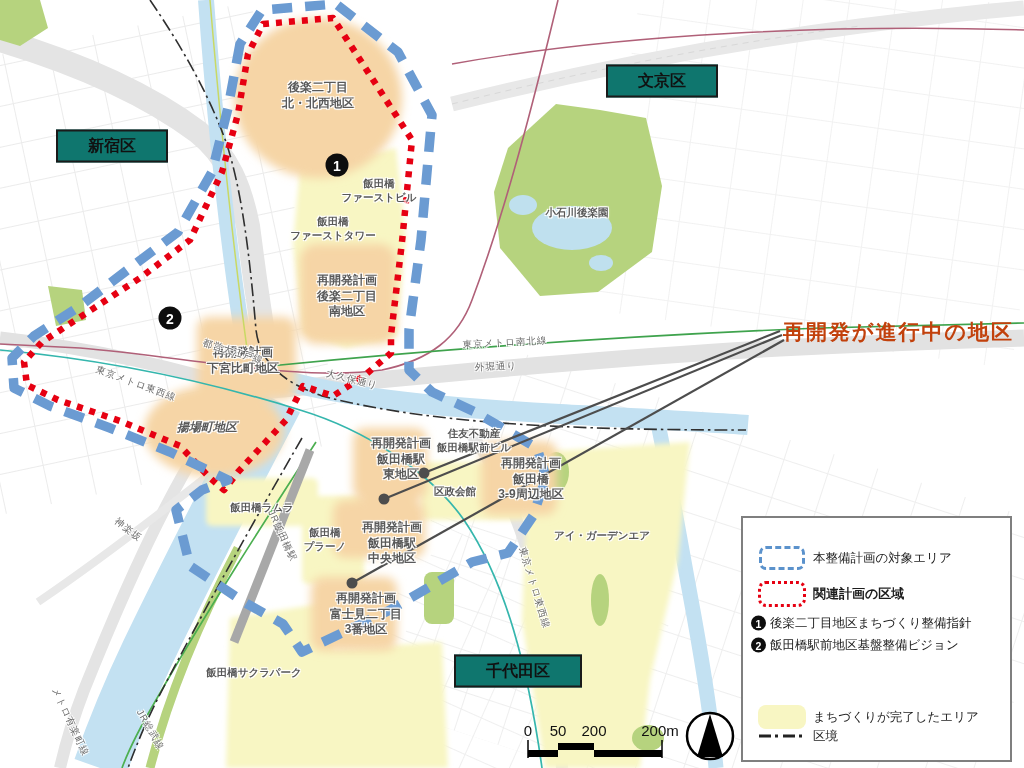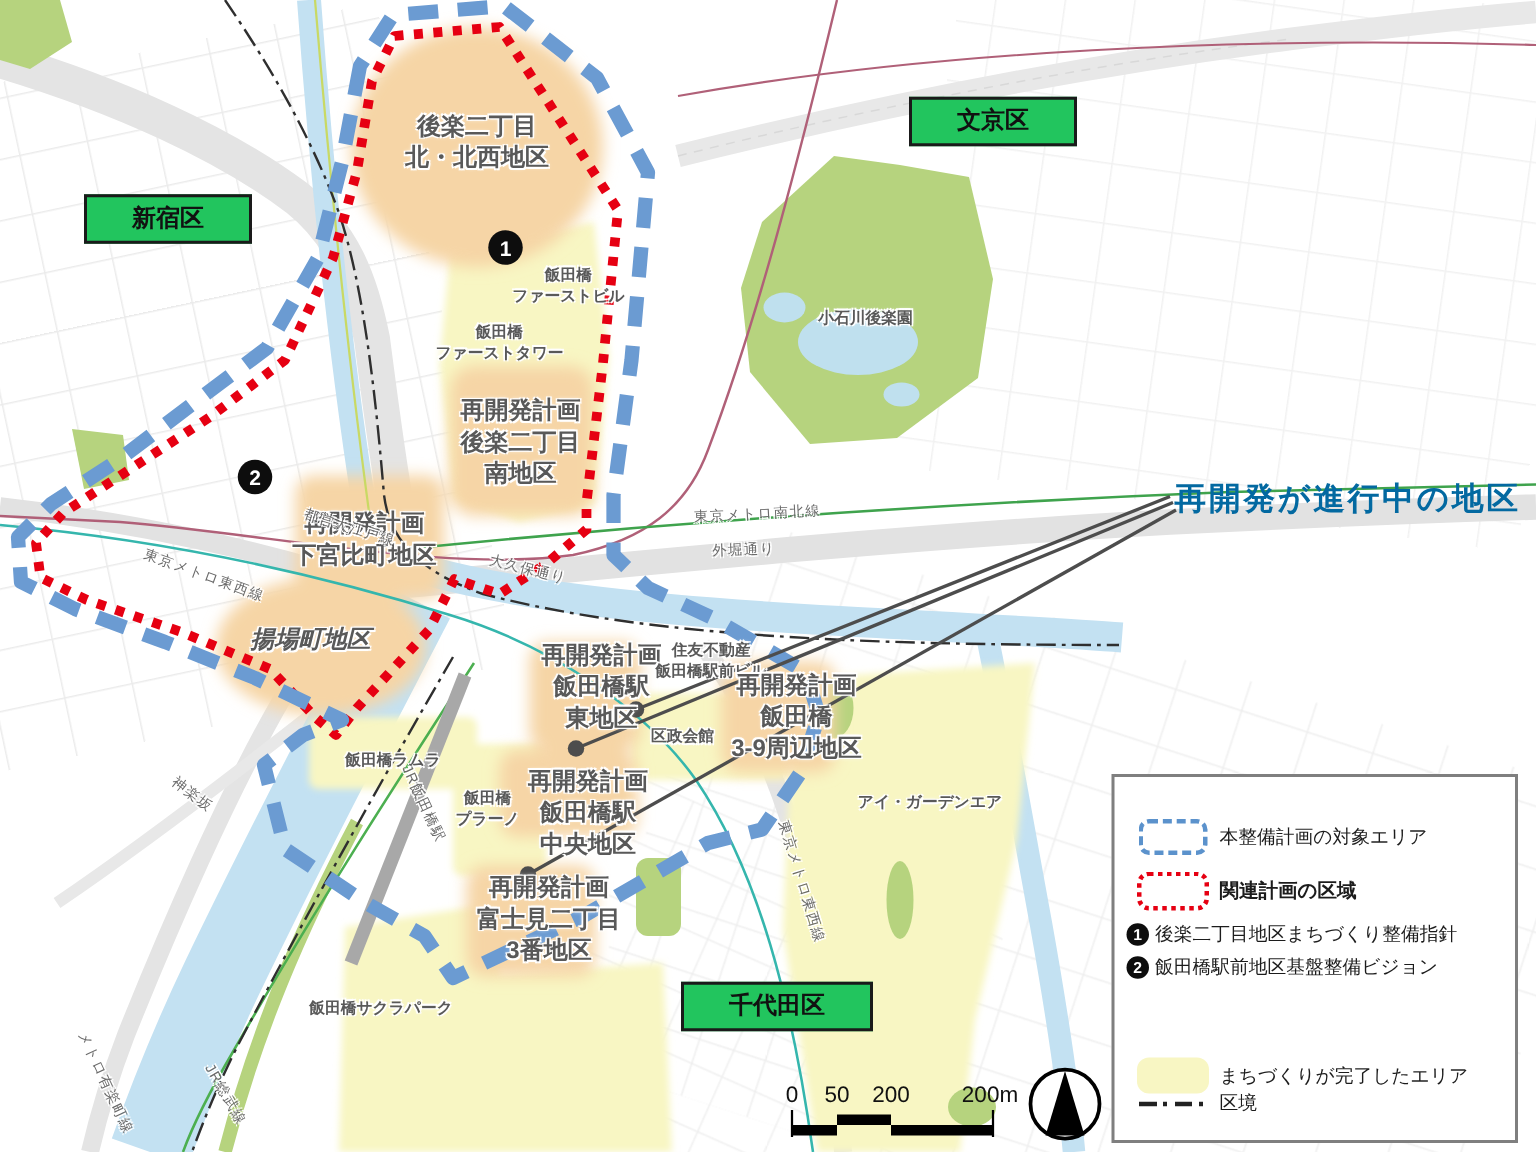--- a/index.html
+++ b/index.html
@@ -1,30 +1,30 @@
 <!DOCTYPE html>
 <html><head>
 <meta charset="utf-8">
 <style>
   html,body{margin:0;padding:0;background:#ffffff;font-family:"Liberation Sans",sans-serif;}
   #stage{position:relative;width:1024px;height:768px;overflow:hidden;background:#fff;}
   #basemap{position:absolute;left:0;top:0;}
   #labels{position:absolute;left:0;top:0;width:1024px;height:768px;pointer-events:none;}
-  .district{position:absolute;transform:translate(-50%,-50%);color:#595959;font-size:16px;
+  .district{position:absolute;transform:translate(-50%,-50%);color:#595959;font-size:12px;
     line-height:1.3;text-align:center;white-space:pre-line;font-weight:600;
     text-shadow:-1px -1px 0 #fff,1px -1px 0 #fff,-1px 1px 0 #fff,1px 1px 0 #fff,0 0 3px #fff;}
   .district.small{font-size:10.5px;}
   .line-label{position:absolute;color:#6a6a6a;font-size:9.5px;white-space:nowrap;letter-spacing:1px;
     text-shadow:-1px -1px 0 #fff,1px -1px 0 #fff,-1px 1px 0 #fff,1px 1px 0 #fff;}
-  .ward-box{position:absolute;transform:translate(-50%,-50%);background:#22c55e;border:2px solid #1a1a1a;
+  .ward-box{position:absolute;transform:translate(-50%,-50%);background:#0f766e;border:2px solid #1a1a1a;
     padding:4px 30px;font-size:16px;font-weight:bold;color:#111;white-space:nowrap;}
   .marker{position:absolute;transform:translate(-50%,-50%);width:23px;height:23px;border-radius:50%;
     background:#0d0d0d;color:#fff;font-size:14px;font-weight:bold;display:flex;align-items:center;
     justify-content:center;}
-  .annotation{position:absolute;font-size:21px;font-weight:bold;color:#0369a1;letter-spacing:2px;white-space:nowrap;}
+  .annotation{position:absolute;font-size:21px;font-weight:bold;color:#c2410c;letter-spacing:2px;white-space:nowrap;}
   #legend{position:absolute;left:741px;top:516px;width:271px;height:246px;background:#fff;
     border:2px solid #7f7f7f;box-sizing:border-box;}
   .legend-row{position:absolute;left:8px;display:flex;align-items:center;transform:translateY(-50%);}
   .legend-swatch-cell{width:62px;display:flex;justify-content:center;flex:0 0 62px;}
   .legend-label{font-size:12.5px;color:#1c1c1c;white-space:nowrap;}
   .legend-label.bold{font-weight:bold;font-size:13px;}
   .sw-blue{width:40px;height:18px;border:3.5px dashed #5b92cc;border-radius:7px;}
   .sw-red{width:42px;height:20px;border:3.5px dotted #e60012;border-radius:8px;}
   .sw-yellow{width:48px;height:24px;background:#f8f6c3;border-radius:8px;}
   .sw-orange{width:48px;height:24px;background:#f6d9ae;border-radius:8px;}
@@ -194,21 +194,21 @@
 飯田橋
 3-9周辺地区</div>
       <div class="district" style="left: 392px; top: 543px;">再開発計画
 飯田橋駅
 中央地区</div>
       <div class="district small" style="left: 325px; top: 540px;">飯田橋
 プラーノ</div>
       <div class="district" style="left: 366px; top: 614px;">再開発計画
 富士見二丁目
 3番地区</div>
-      <div class="district small" style="left: 620px; top: 536px;">アイ・ガーデンエア</div>
+      <div class="district small" style="left: 602px; top: 536px;">アイ・ガーデンエア</div>
       <div class="district small" style="left: 262px; top: 508px;">飯田橋ラムラ</div>
       <div class="district small" style="left: 254px; top: 673px;">飯田橋サクラパーク</div>
       <div class="line-label" style="left: 233px; top: 352px; transform: translate(-50%, -50%) rotate(17deg);">都営大江戸線</div>
       <div class="line-label" style="left: 136px; top: 384px; transform: translate(-50%, -50%) rotate(20deg);">東京メトロ東西線</div>
       <div class="line-label" style="left: 352px; top: 380px; transform: translate(-50%, -50%) rotate(14deg);">大久保通り</div>
       <div class="line-label" style="left: 505px; top: 343px; transform: translate(-50%, -50%) rotate(-3deg);">東京メトロ南北線</div>
       <div class="line-label" style="left: 496px; top: 367px; transform: translate(-50%, -50%) rotate(-2deg);">外堀通り</div>
       <div class="line-label" style="left: 128px; top: 530px; transform: translate(-50%, -50%) rotate(38deg);">神楽坂</div>
       <div class="line-label" style="left: 70px; top: 722px; transform: translate(-50%, -50%) rotate(65deg);">メトロ有楽町線</div>
       <div class="line-label" style="left: 150px; top: 730px; transform: translate(-50%, -50%) rotate(60deg);">JR総武線</div>

